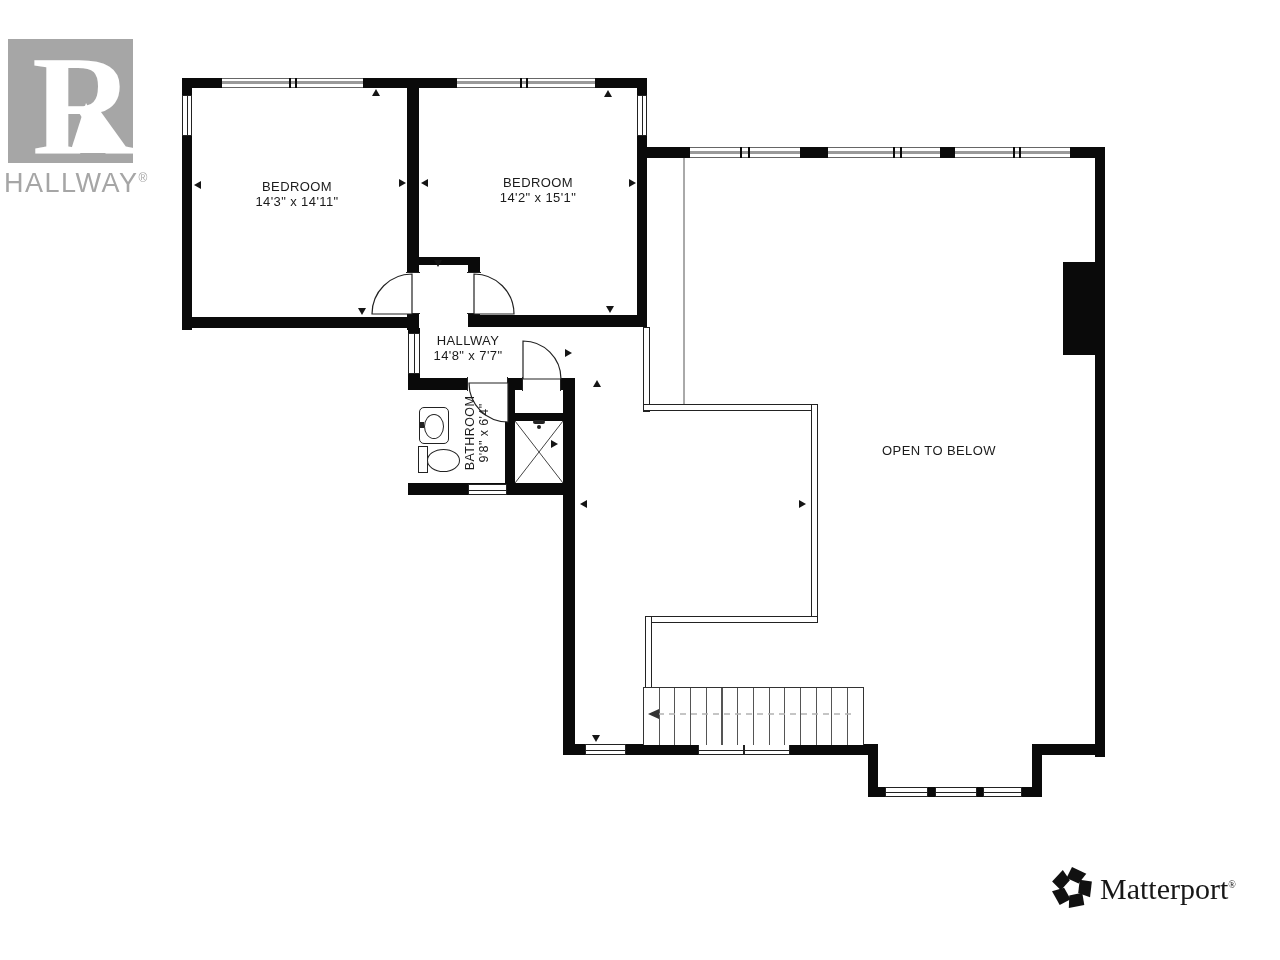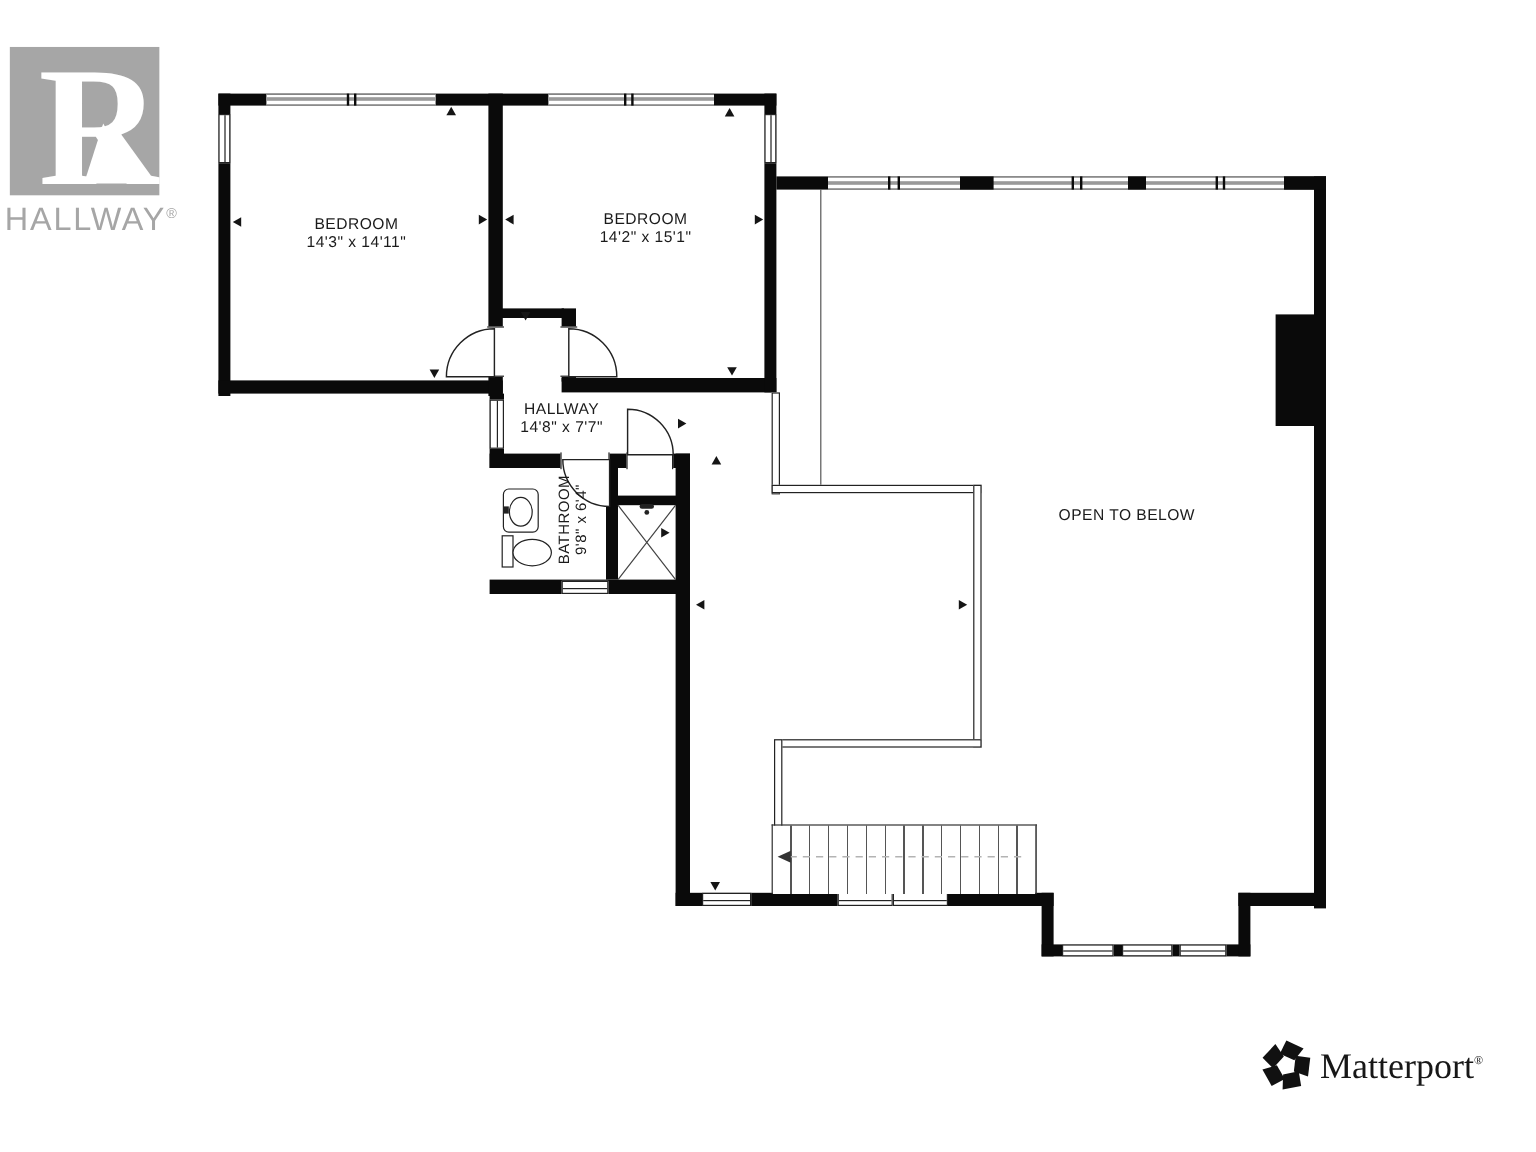--- a/index.html
+++ b/index.html
@@ -145,21 +145,21 @@
     <div class="dims">14'2" x 15'1"</div>
   </div>
   <div class="label" style="left:368px;top:333px;width:200px">
     <div>HALLWAY</div>
     <div class="dims">14'8" x 7'7"</div>
   </div>
   <div class="label rot" style="left:437px;top:419px;width:80px;font-size:12.5px;line-height:14px">
     <div>BATHROOM</div>
     <div class="dims" style="font-size:12.5px">9'8" x 6'4"</div>
   </div>
-  <div class="label" style="left:839px;top:421px;width:200px">
+  <div class="label" style="left:839px;top:443px;width:200px">
     <div>OPEN TO BELOW</div>
   </div>
 
   <svg width="125" height="124" viewBox="0 0 125 124" style="position:absolute;left:8px;top:39px">
     <rect x="0" y="0" width="125" height="124" fill="#a6a6a6"></rect>
     <text x="24" y="114" font-family="Liberation Serif, serif" font-weight="bold" font-size="142" fill="#ffffff">R</text>
     <polygon points="62,114 106,114 78,64" fill="#ffffff"></polygon>
   </svg>
   <div class="realtor-word"><span>HALLWAY</span><sup>®</sup></div>
 

